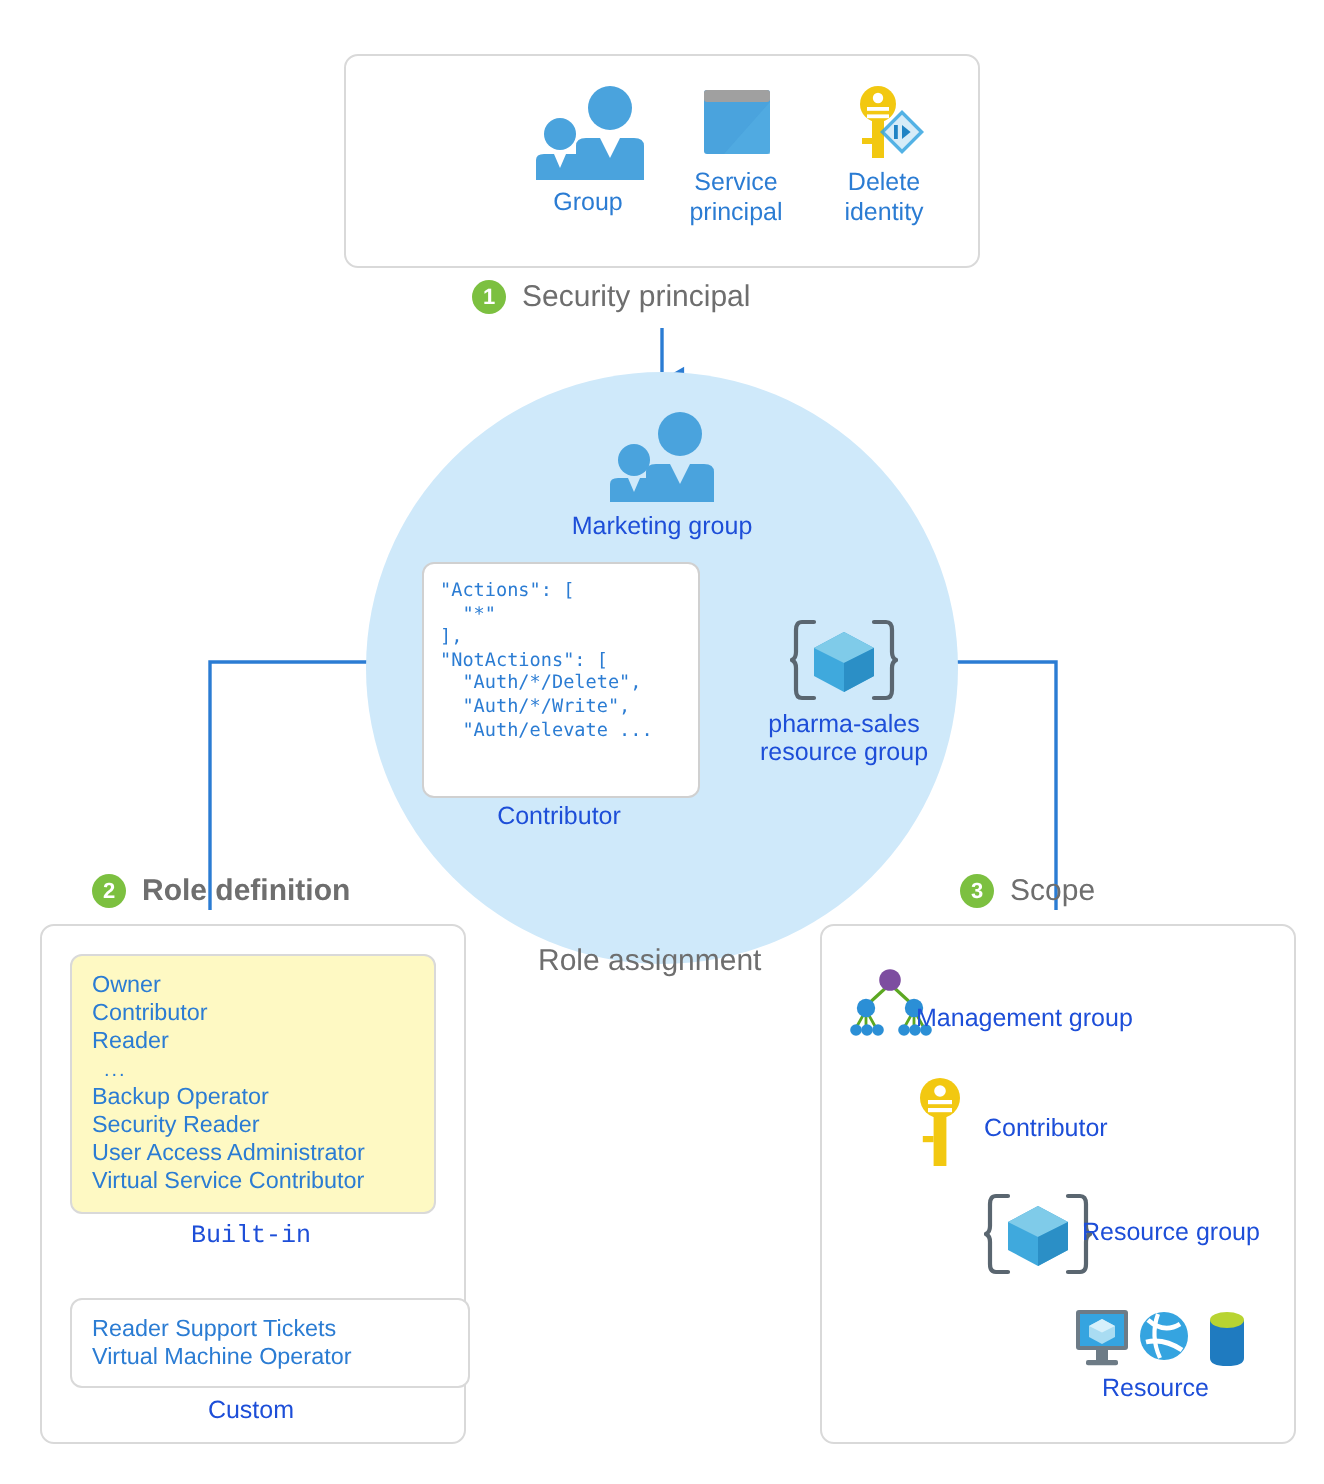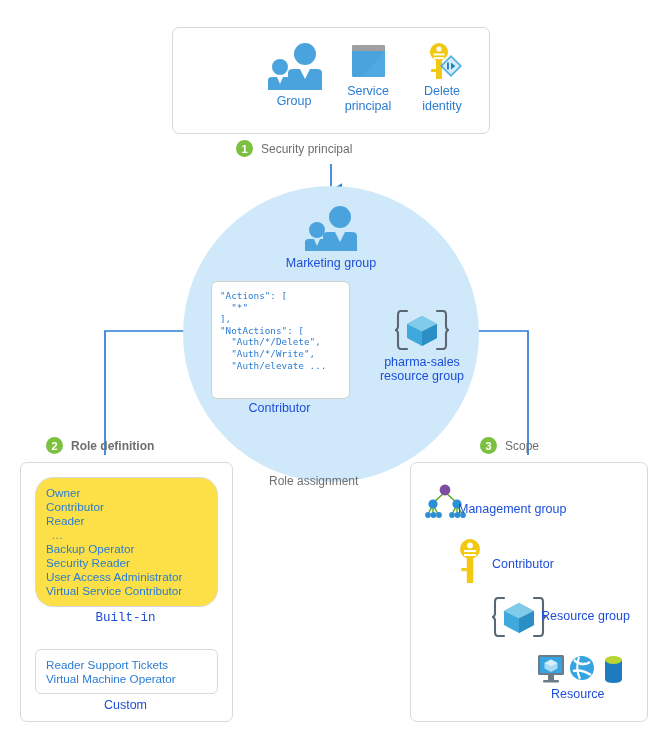--- a/index.html
+++ b/index.html
@@ -8,21 +8,21 @@
     font-family:"Liberation Sans", sans-serif;
   }
   .stage{position:absolute;left:0;top:0;width:662px;height:742px;}
 
   
   .panel{
     position:absolute;border:1px solid #d9d9d9;border-radius:7px;background:#ffffff;
   }
   .lbl{position:absolute;color:#1d4ed8;font-size:12.5px;line-height:15px;white-space:nowrap;}
   .lbl.center{text-align:center;}
-  .grayttl{position:absolute;color:#6e6e6e;font-size:12px;line-height:18px;white-space:nowrap;}
+  .grayttl{position:absolute;color:#6e6e6e;font-size:15px;line-height:18px;white-space:nowrap;}
   .badge{
     position:absolute;width:17px;height:17px;border-radius:50%;
     background:#7cc040;color:#ffffff;font-size:11px;font-weight:bold;
     display:flex;align-items:center;justify-content:center;
   }
 
   
   #sp-box{left:172px;top:27px;width:316px;height:105px;}
   .icon-cell{position:absolute;top:0;width:78px;text-align:center;}
   .icon-art{height:52px;position:relative;}
@@ -39,23 +39,23 @@
   }
   #code-card pre{
     margin:0;padding:8px 0 0 8px;
     font-family:"DejaVu Sans Mono","Liberation Mono",monospace;
     font-size:9.3px;line-height:11.6px;color:#2b7cd3;white-space:pre;
   }
 
   
   #rd-panel{left:20px;top:462px;width:211px;height:258px;}
   #rd-builtin{position:absolute;left:14px;top:14px;width:181px;height:128px;
-              border:1px solid #d9d9d9;border-radius:18px;background:#fde047;}
+              border:1px solid #d9d9d9;border-radius:6px;background:#fef9c3;}
   #rd-custom{position:absolute;left:14px;top:186px;width:181px;height:43px;
-             border:1px solid #d9d9d9;border-radius:6px;background:#fff;}
+             border:1px solid #d9d9d9;border-radius:6px;background:#fff;padding-left:17px;}
   .rolelist{position:absolute;left:10px;top:8px;color:#2b7cd3;font-size:11.7px;line-height:14.2px;}
   .rolelist .dots{letter-spacing:1px;padding-left:6px;font-size:10px;line-height:13px;display:block;}
   #scope-panel{left:410px;top:462px;width:236px;height:258px;}
 
   
   #wires{position:absolute;left:0;top:0;width:662px;height:742px;pointer-events:none;}
 </style>
 </head>
 <body>
 

